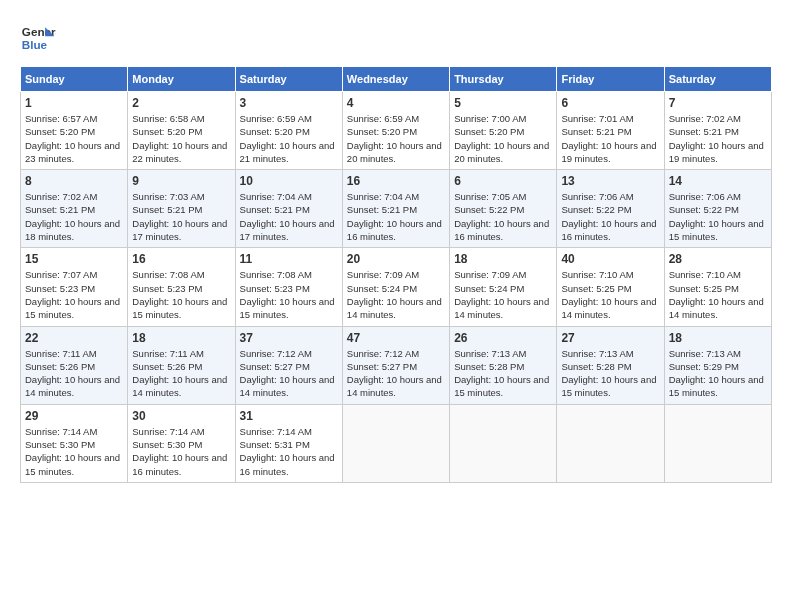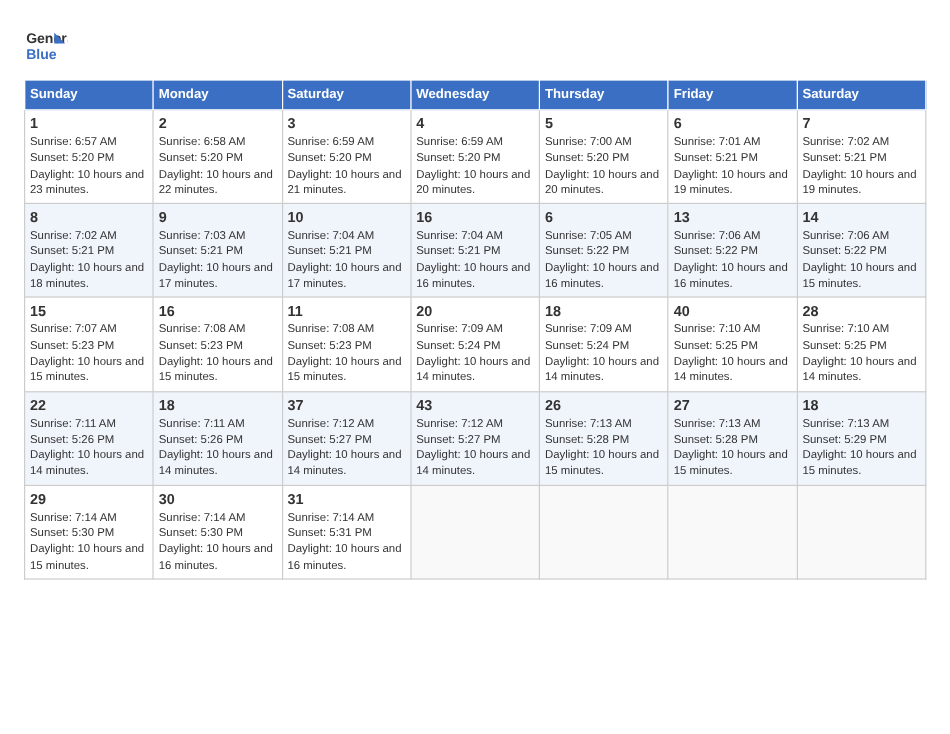--- a/index.html
+++ b/index.html
@@ -206,21 +206,21 @@
         </td>
         <td>
           <span class="day-num">18</span>
           <span class="day-info">Sunrise: 7:11 AM<br>Sunset: 5:26 PM<br>Daylight: 10 hours and 14 minutes.</span>
         </td>
         <td>
           <span class="day-num">37</span>
           <span class="day-info">Sunrise: 7:12 AM<br>Sunset: 5:27 PM<br>Daylight: 10 hours and 14 minutes.</span>
         </td>
         <td>
-          <span class="day-num">43</span>
+          <span class="day-num">47</span>
           <span class="day-info">Sunrise: 7:12 AM<br>Sunset: 5:27 PM<br>Daylight: 10 hours and 14 minutes.</span>
         </td>
         <td>
           <span class="day-num">26</span>
           <span class="day-info">Sunrise: 7:13 AM<br>Sunset: 5:28 PM<br>Daylight: 10 hours and 15 minutes.</span>
         </td>
         <td>
           <span class="day-num">27</span>
           <span class="day-info">Sunrise: 7:13 AM<br>Sunset: 5:28 PM<br>Daylight: 10 hours and 15 minutes.</span>
         </td>

